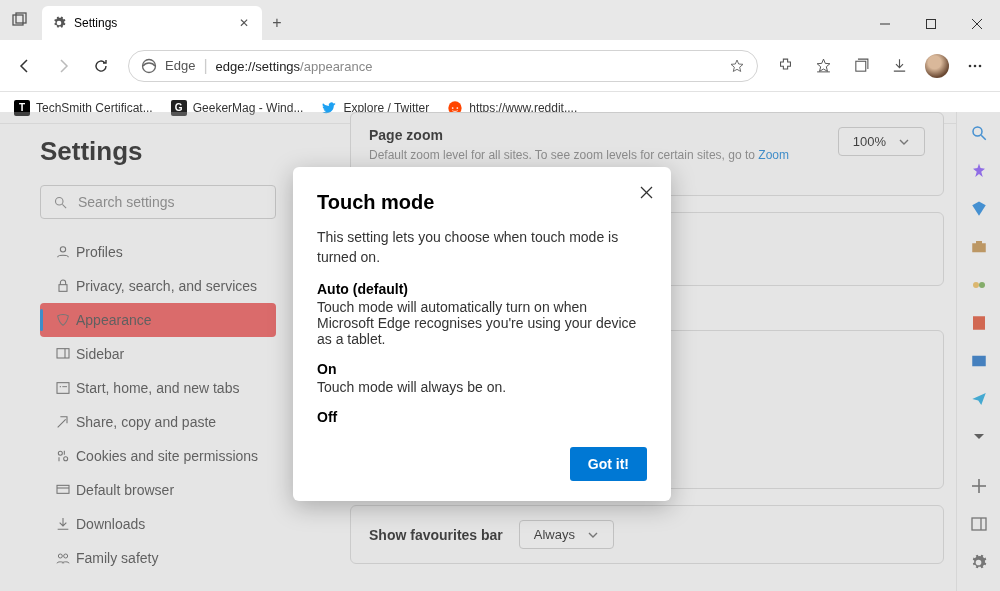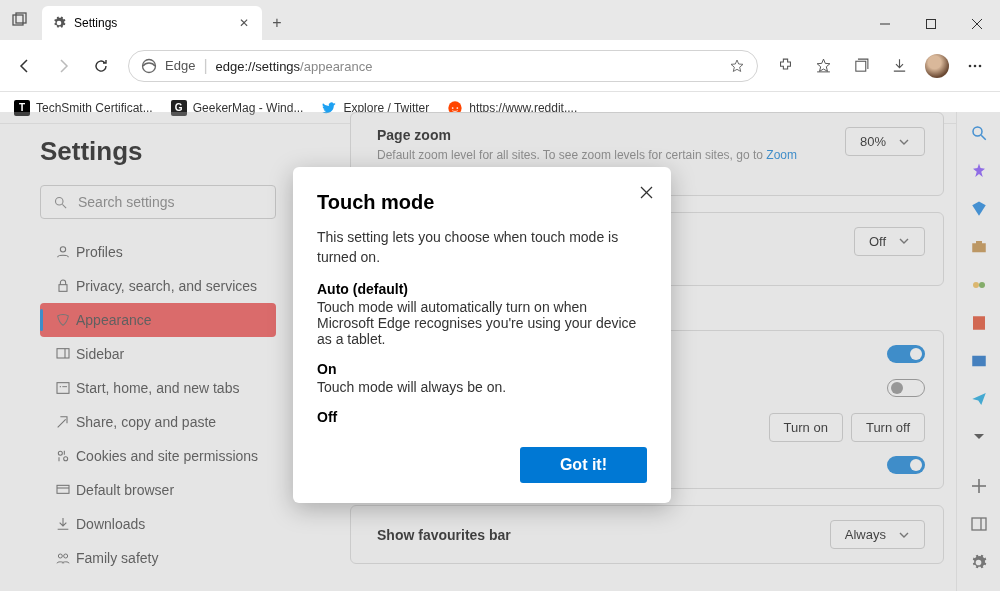--- a/index.html
+++ b/index.html
@@ -31,21 +31,21 @@
 .settings-title { font-size:26px; font-weight:600; margin-bottom:18px; }
 .search-box { display:flex; align-items:center; gap:10px; border:1px solid #c8c8c8; border-radius:4px; padding:8px 12px; background:#fff; margin-bottom:16px; }
 .search-box input { border:none; outline:none; background:transparent; font-size:14px; flex:1; color:#333; }
 .nav-list { list-style:none; }
 .nav-item { display:flex; align-items:center; gap:4px; padding:8px 14px; font-size:14px; color:#333; border-radius:4px; }
 .nav-item.active { background:#ef4444; position:relative;align-items:center; }
 .nav-item.active::before { content:""; position:absolute; left:0; top:6px; bottom:6px; width:3px; background:#0078d4; border-radius:2px; }
 .nav-icon { width:18px; height:18px; display:flex; align-items:center; justify-content:center; color:#555; }
 .main-pane { flex:1; padding:0 12px 0 50px; overflow:hidden; }
 .card { border:1px solid #d8d8d8; border-radius:6px; padding:14px 18px; margin-bottom:16px; background:#fdfdfd; position:relative; }
-.card-row { display:flex; justify-content:space-between; align-items:flex-start; gap:16px;margin-left:8px; }
+.card-row { display:flex; align-items:flex-start; gap:16px; }
 .card-title { font-size:14px; font-weight:600; }
 .card-desc { font-size:12px; color:#777; margin-top:4px; line-height:1.4; }
 .card-desc a { color:#0078d4; text-decoration:none; }
 .select-btn { border:1px solid #c8c8c8; border-radius:4px; padding:6px 14px; background:#fff; font-size:13px; display:flex; align-items:center; gap:12px; }
 .btn-outline { border:1px solid #c8c8c8; border-radius:4px; padding:6px 14px; background:#fff; font-size:13px; }
 .toggle { width:38px; height:18px; border-radius:10px; position:relative; }
 .toggle.on { background:#0078d4; }
 .toggle.off { background:#fff; border:1px solid #888; }
 .toggle .knob { position:absolute; width:12px; height:12px; border-radius:50%; top:3px; }
 .toggle.on .knob { background:#fff; right:3px; }
@@ -53,21 +53,21 @@
 .sidebar-right { width:44px; border-left:1px solid #e8e8e8; display:flex; flex-direction:column; align-items:center; padding-top:6px; gap:8px; position:relative; background:#fff; }
 .sbtn { width:30px; height:30px; display:flex; align-items:center; justify-content:center; border-radius:4px; }
 .modal { position:absolute; top:167px; left:293px; width:378px; background:#fff; border-radius:6px; box-shadow:0 6px 24px rgba(0,0,0,.25); padding:24px 24px 20px 24px; z-index:20; }
 .modal-close { position:absolute; top:14px; right:14px; width:22px; height:22px; display:flex; align-items:center; justify-content:center; color:#333; }
 .modal h2 { font-size:20px; font-weight:600; margin-bottom:14px; }
 .modal p { font-size:14px; color:#333; line-height:1.4; }
 .modal .body { margin-bottom:14px; }
 .modal .opt-title { font-size:14px; font-weight:600; margin-top:14px; }
 .modal .opt-desc { font-size:14px; color:#333; margin-top:2px; }
 .modal .actions { display:flex; justify-content:flex-end; margin-top:22px; }
-.modal .primary-btn { background:#0078d4; color:#fff; border:none; border-radius:3px; padding:9px 40px; font-size:16px; font-weight:600; }
+.modal .primary-btn { background:#0078d4; color:#fff; border:none; border-radius:3px; padding:9px 18px; font-size:14px; font-weight:600; }
 svg { display:block; }
 .btn-group { display:flex; gap:8px; }
 </style>
 </head>
 <body>
 
 <div class="titlebar">
   <div class="tabs-button">
     <svg width="16" height="16" viewBox="0 0 16 16">
         <rect x="1" y="3" width="10" height="10" fill="none" stroke="#555" stroke-width="1.3"></rect>
@@ -311,21 +311,21 @@
   </div>
 
   <div class="main-pane">
     <div class="card">
       <div class="card-row">
         <div>
           <div class="card-title">Page zoom</div>
           <div class="card-desc"><span>Default zoom level for all sites. To see zoom levels for certain sites, go to </span><a>Zoom levels</a></div>
         </div>
         <div class="select-btn">
-          <span>80%</span>
+          <span>100%</span>
           <span>
               <svg width="12" height="12" viewBox="0 0 12 12">
                 <path d="M2 4l4 4 4-4" fill="none" stroke="#555" stroke-width="1.4"></path>
               </svg>
             </span>
         </div>
       </div>
     </div>
 
     <div class="card">

